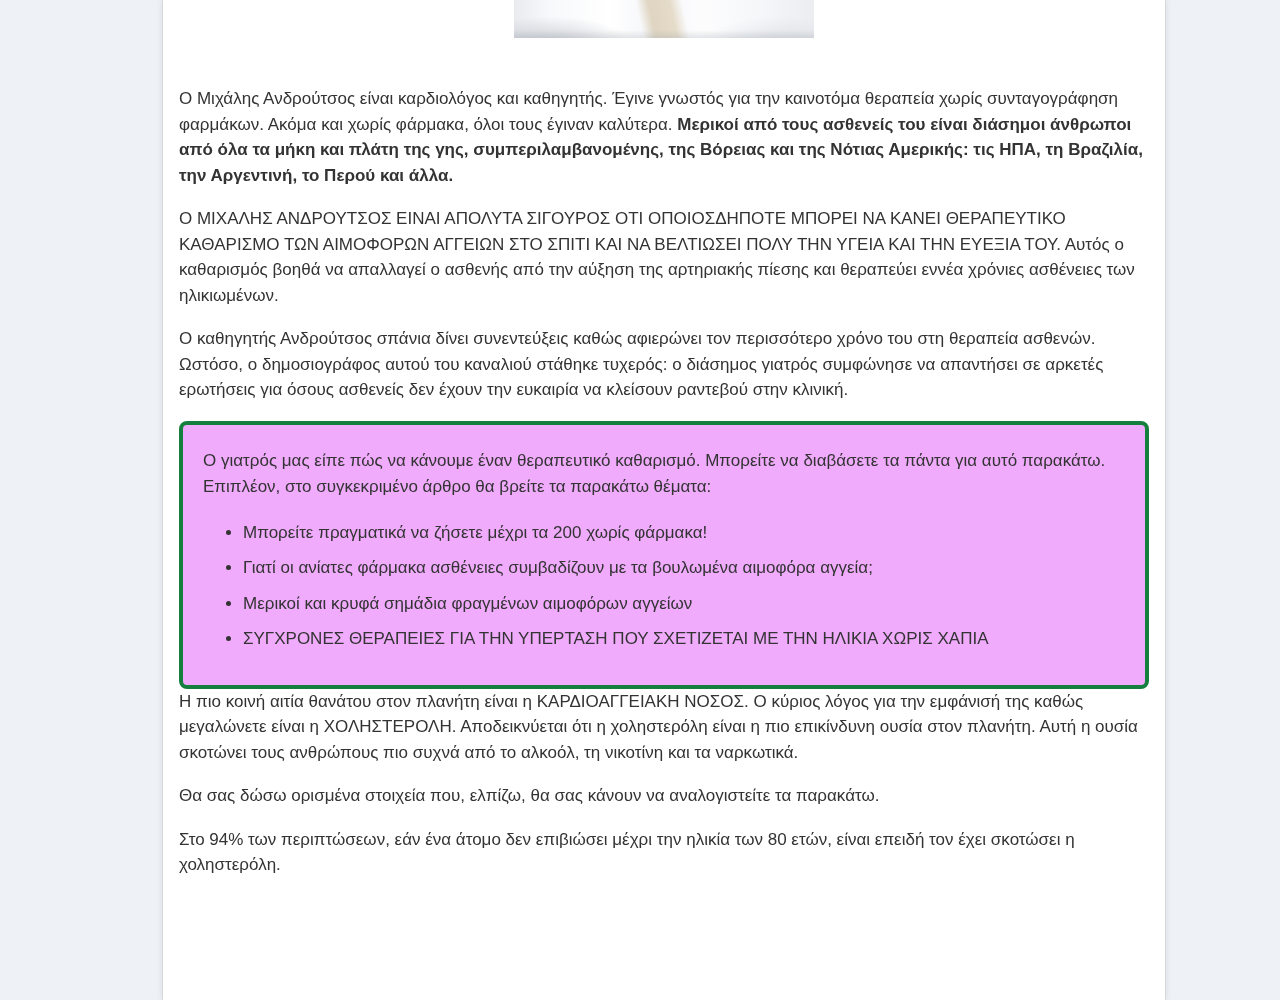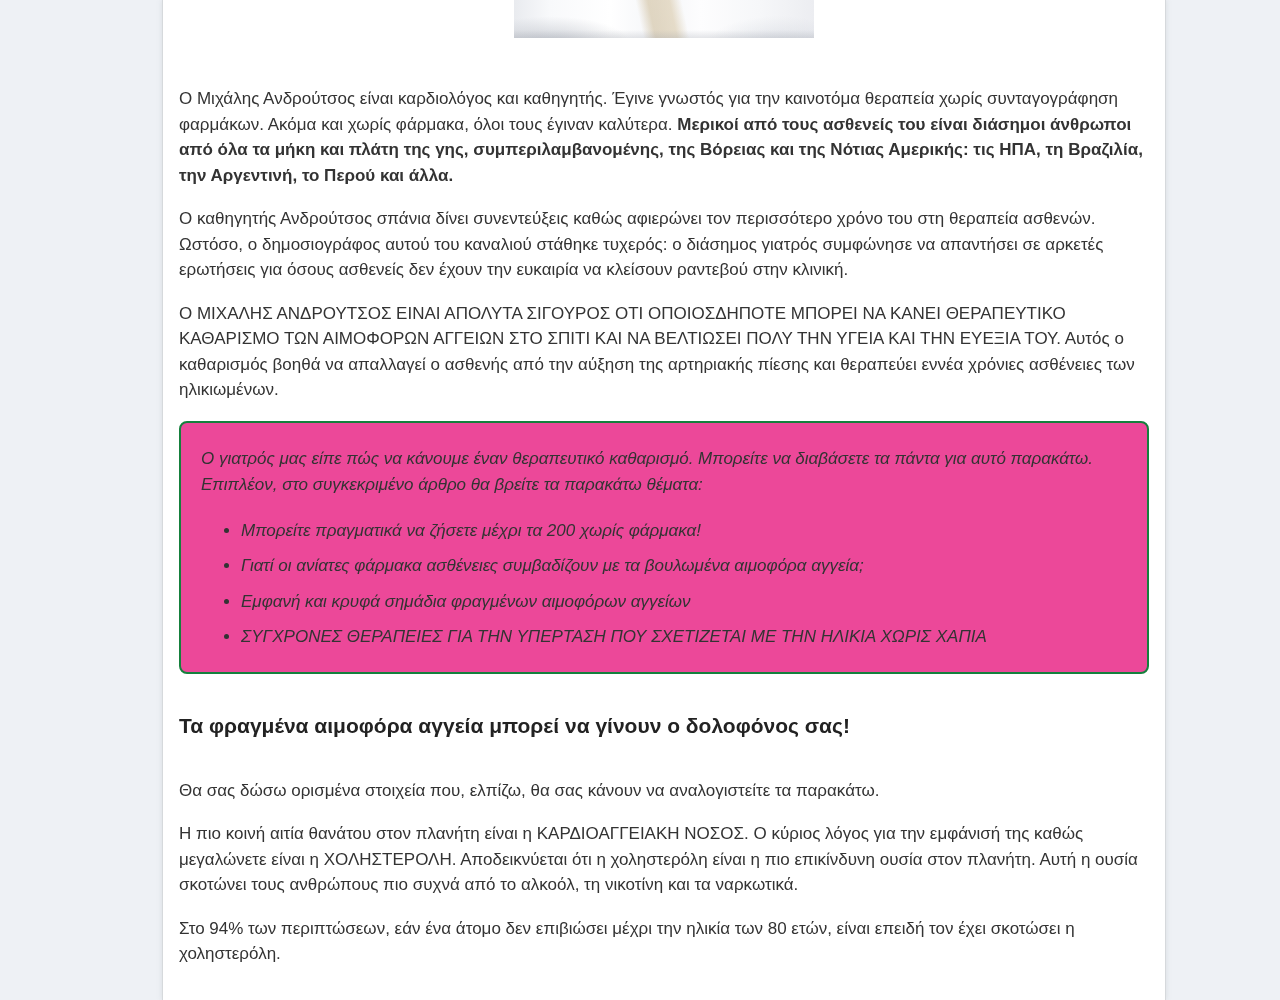--- a/index.html
+++ b/index.html
@@ -46,37 +46,36 @@
   }
   .article {
     font-size: 17px;
     line-height: 25.5px;
   }
   .article p { margin: 0 0 18px 0; }
   .para-last { margin-bottom: 0 !important; }
   strong { font-weight: bold; }
   .callout-box {
     margin: 16px 0 0 0;
-    border: 2px solid #15803d;
+    border: 4px solid #15803d;
     border-radius: 8px;
-    background: #ec4899;
+    background: #f0abfc;
     padding: 23px 20px 18px 20px;
-    font-style: italic;
   }
   .callout-box p { margin: 0; line-height: 26px; }
   .callout-box ul {
     margin: 20px 0 0 0;
     padding: 0 0 0 40px;
     list-style: disc;
   }
   .callout-box li {
     margin: 0 0 10px 0;
     line-height: 25.5px;
   }
-  .callout-box li:last-child { margin-bottom: 4px; }
+  .callout-box li:last-child { margin-bottom: 15px; }
   .section-heading {
     font-size: 21px;
     font-weight: bold;
     color: #222222;
     margin: 38px 0 38px 0;
     line-height: 28px;
   }
   .speaker-line {
     font-weight: bold;
     margin: 0 0 18px 0;
@@ -87,38 +86,37 @@
 
 <div class="page">
   <div class="content-column">
 
     <div class="hero-photo"></div>
 
     <div class="article">
 
       <p><span>Ο Μιχάλης Ανδρούτσος είναι καρδιολόγος και καθηγητής. Έγινε γνωστός για την καινοτόμα θεραπεία χωρίς συνταγογράφηση φαρμάκων. Ακόμα και χωρίς φάρμακα, όλοι τους έγιναν καλύτερα. </span><strong>Μερικοί από τους ασθενείς του είναι διάσημοι άνθρωποι από όλα τα μήκη και πλάτη της γης, συμπεριλαμβανομένης, της Βόρειας και της Νότιας Αμερικής: τις ΗΠΑ, τη Βραζιλία, την Αργεντινή, το Περού και άλλα.</strong></p>
 
+      <p>Ο ΜΙΧΑΛΗΣ ΑΝΔΡΟΥΤΣΟΣ ΕΙΝΑΙ ΑΠΟΛΥΤΑ ΣΙΓΟΥΡΟΣ ΟΤΙ ΟΠΟΙΟΣΔΗΠΟΤΕ ΜΠΟΡΕΙ ΝΑ ΚΑΝΕΙ ΘΕΡΑΠΕΥΤΙΚΟ ΚΑΘΑΡΙΣΜΟ ΤΩΝ ΑΙΜΟΦΟΡΩΝ ΑΓΓΕΙΩΝ ΣΤΟ ΣΠΙΤΙ ΚΑΙ ΝΑ ΒΕΛΤΙΩΣΕΙ ΠΟΛΥ ΤΗΝ ΥΓΕΙΑ ΚΑΙ ΤΗΝ ΕΥΕΞΙΑ ΤΟΥ. Αυτός ο καθαρισμός βοηθά να απαλλαγεί ο ασθενής από την αύξηση της αρτηριακής πίεσης και θεραπεύει εννέα χρόνιες ασθένειες των ηλικιωμένων.</p>
+
       <p>Ο καθηγητής Ανδρούτσος σπάνια δίνει συνεντεύξεις καθώς αφιερώνει τον περισσότερο χρόνο του στη θεραπεία ασθενών. Ωστόσο, ο δημοσιογράφος αυτού του καναλιού στάθηκε τυχερός: ο διάσημος γιατρός συμφώνησε να απαντήσει σε αρκετές ερωτήσεις για όσους ασθενείς δεν έχουν την ευκαιρία να κλείσουν ραντεβού στην κλινική.</p>
-
-      <p>Ο ΜΙΧΑΛΗΣ ΑΝΔΡΟΥΤΣΟΣ ΕΙΝΑΙ ΑΠΟΛΥΤΑ ΣΙΓΟΥΡΟΣ ΟΤΙ ΟΠΟΙΟΣΔΗΠΟΤΕ ΜΠΟΡΕΙ ΝΑ ΚΑΝΕΙ ΘΕΡΑΠΕΥΤΙΚΟ ΚΑΘΑΡΙΣΜΟ ΤΩΝ ΑΙΜΟΦΟΡΩΝ ΑΓΓΕΙΩΝ ΣΤΟ ΣΠΙΤΙ ΚΑΙ ΝΑ ΒΕΛΤΙΩΣΕΙ ΠΟΛΥ ΤΗΝ ΥΓΕΙΑ ΚΑΙ ΤΗΝ ΕΥΕΞΙΑ ΤΟΥ. Αυτός ο καθαρισμός βοηθά να απαλλαγεί ο ασθενής από την αύξηση της αρτηριακής πίεσης και θεραπεύει εννέα χρόνιες ασθένειες των ηλικιωμένων.</p>
 
       <div class="callout-box">
         <p>Ο γιατρός μας είπε πώς να κάνουμε έναν θεραπευτικό καθαρισμό. Μπορείτε να διαβάσετε τα πάντα για αυτό παρακάτω. Επιπλέον, στο συγκεκριμένο άρθρο θα βρείτε τα παρακάτω θέματα:</p>
         <ul>
           <li>Μπορείτε πραγματικά να ζήσετε μέχρι τα 200 χωρίς φάρμακα!</li>
           <li>Γιατί οι ανίατες φάρμακα ασθένειες συμβαδίζουν με τα βουλωμένα αιμοφόρα αγγεία;</li>
-          <li>Εμφανή και κρυφά σημάδια φραγμένων αιμοφόρων αγγείων</li>
+          <li>Μερικοί και κρυφά σημάδια φραγμένων αιμοφόρων αγγείων</li>
           <li>ΣΥΓΧΡΟΝΕΣ ΘΕΡΑΠΕΙΕΣ ΓΙΑ ΤΗΝ ΥΠΕΡΤΑΣΗ ΠΟΥ ΣΧΕΤΙΖΕΤΑΙ ΜΕ ΤΗΝ ΗΛΙΚΙΑ ΧΩΡΙΣ ΧΑΠΙΑ</li>
         </ul>
       </div>
 
-      <h3 class="section-heading">Τα φραγμένα αιμοφόρα αγγεία μπορεί να γίνουν ο δολοφόνος σας!</h3>
 
 
+      <p>Η πιο κοινή αιτία θανάτου στον πλανήτη είναι η ΚΑΡΔΙΟΑΓΓΕΙΑΚΗ ΝΟΣΟΣ. Ο κύριος λόγος για την εμφάνισή της καθώς μεγαλώνετε είναι η ΧΟΛΗΣΤΕΡΟΛΗ. Αποδεικνύεται ότι η χοληστερόλη είναι η πιο επικίνδυνη ουσία στον πλανήτη. Αυτή η ουσία σκοτώνει τους ανθρώπους πιο συχνά από το αλκοόλ, τη νικοτίνη και τα ναρκωτικά.</p>
+
       <p>Θα σας δώσω ορισμένα στοιχεία που, ελπίζω, θα σας κάνουν να αναλογιστείτε τα παρακάτω.</p>
-
-      <p>Η πιο κοινή αιτία θανάτου στον πλανήτη είναι η ΚΑΡΔΙΟΑΓΓΕΙΑΚΗ ΝΟΣΟΣ. Ο κύριος λόγος για την εμφάνισή της καθώς μεγαλώνετε είναι η ΧΟΛΗΣΤΕΡΟΛΗ. Αποδεικνύεται ότι η χοληστερόλη είναι η πιο επικίνδυνη ουσία στον πλανήτη. Αυτή η ουσία σκοτώνει τους ανθρώπους πιο συχνά από το αλκοόλ, τη νικοτίνη και τα ναρκωτικά.</p>
 
       <p class="para-last">Στο 94% των περιπτώσεων, εάν ένα άτομο δεν επιβιώσει μέχρι την ηλικία των 80 ετών, είναι επειδή τον έχει σκοτώσει η χοληστερόλη.</p>
 
     </div>
   </div>
 </div>
 
 </body></html>

